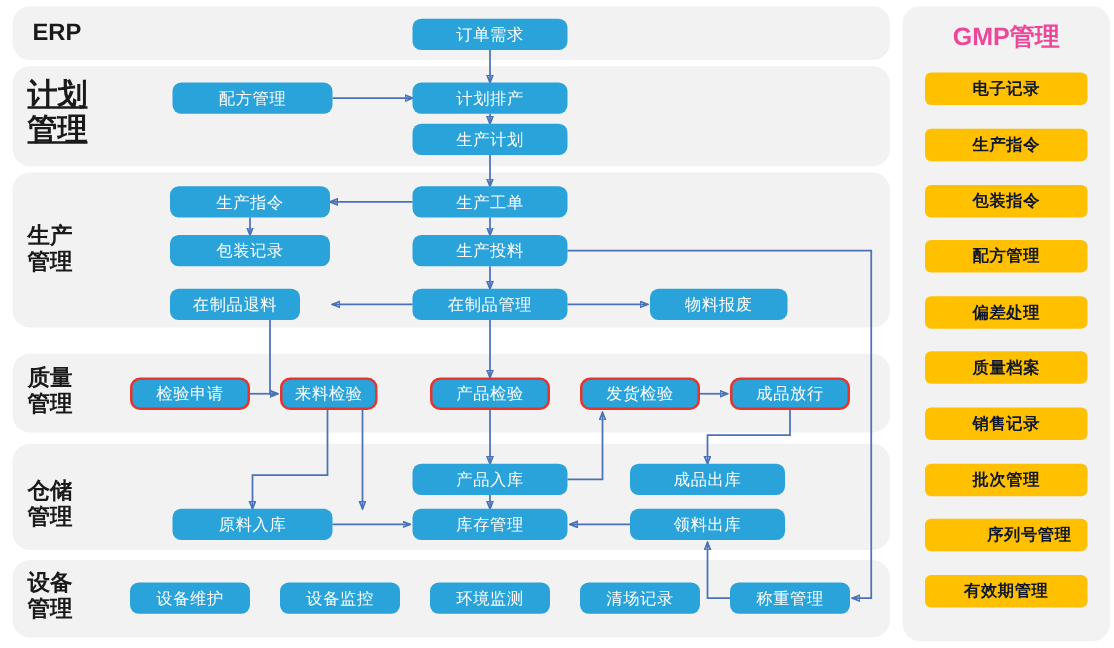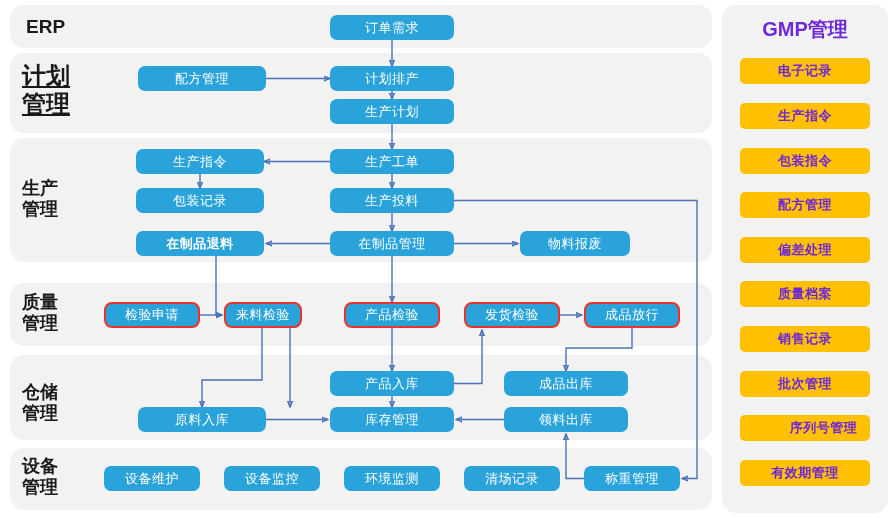--- a/index.html
+++ b/index.html
@@ -55,30 +55,30 @@
     background: #f2f2f2;
     border-radius: 14px;
   }
   .gmp-title {
     position: absolute;
     left: 722px; top: 16px;
     width: 166px;
     text-align: center;
     font-size: 20px;
     font-weight: bold;
-    color: #6d28d9;
+    color: #ec4899;
     z-index: 6;
   }
   .gmp-item {
     position: absolute;
     left: 740px;
     width: 130px;
     height: 26px;
     background: #ffc000;
-    color: #6d28d9;
+    color: #0f172a;
     border-radius: 5px;
     display: flex;
     align-items: center;
     justify-content: center;
     font-size: 13px;
     font-weight: bold;
     z-index: 6;
     letter-spacing: 0.5px;
   }
   
@@ -176,21 +176,21 @@
 
   <div id="nodes-layer">
       <div class="node" style="left: 330px; top: 15px; width: 124px; height: 25px;">订单需求</div>
       <div class="node" style="left: 138px; top: 66px; width: 128px; height: 25px;">配方管理</div>
       <div class="node" style="left: 330px; top: 66px; width: 124px; height: 25px;">计划排产</div>
       <div class="node" style="left: 330px; top: 99px; width: 124px; height: 25px;">生产计划</div>
       <div class="node" style="left: 136px; top: 149px; width: 128px; height: 25px;">生产指令</div>
       <div class="node" style="left: 330px; top: 149px; width: 124px; height: 25px;">生产工单</div>
       <div class="node" style="left: 136px; top: 188px; width: 128px; height: 25px;">包装记录</div>
       <div class="node" style="left: 330px; top: 188px; width: 124px; height: 25px;">生产投料</div>
-      <div class="node" style="left: 136px; top: 231px; width: 128px; height: 25px; font-weight: bold;">在制品退料</div>
+      <div class="node" style="left: 136px; top: 231px; width: 104px; height: 25px;">在制品退料</div>
       <div class="node" style="left: 330px; top: 231px; width: 124px; height: 25px;">在制品管理</div>
       <div class="node" style="left: 520px; top: 231px; width: 110px; height: 25px;">物料报废</div>
       <div class="node qc" style="left: 104px; top: 302px; width: 96px; height: 26px;">检验申请</div>
       <div class="node qc" style="left: 224px; top: 302px; width: 78px; height: 26px;">来料检验</div>
       <div class="node qc" style="left: 344px; top: 302px; width: 96px; height: 26px;">产品检验</div>
       <div class="node qc" style="left: 464px; top: 302px; width: 96px; height: 26px; text-align: center;">发货检验</div>
       <div class="node qc" style="left: 584px; top: 302px; width: 96px; height: 26px;">成品放行</div>
       <div class="node" style="left: 330px; top: 371px; width: 124px; height: 25px;">产品入库</div>
       <div class="node" style="left: 504px; top: 371px; width: 124px; height: 25px;">成品出库</div>
       <div class="node" style="left: 138px; top: 407px; width: 128px; height: 25px;">原料入库</div>

